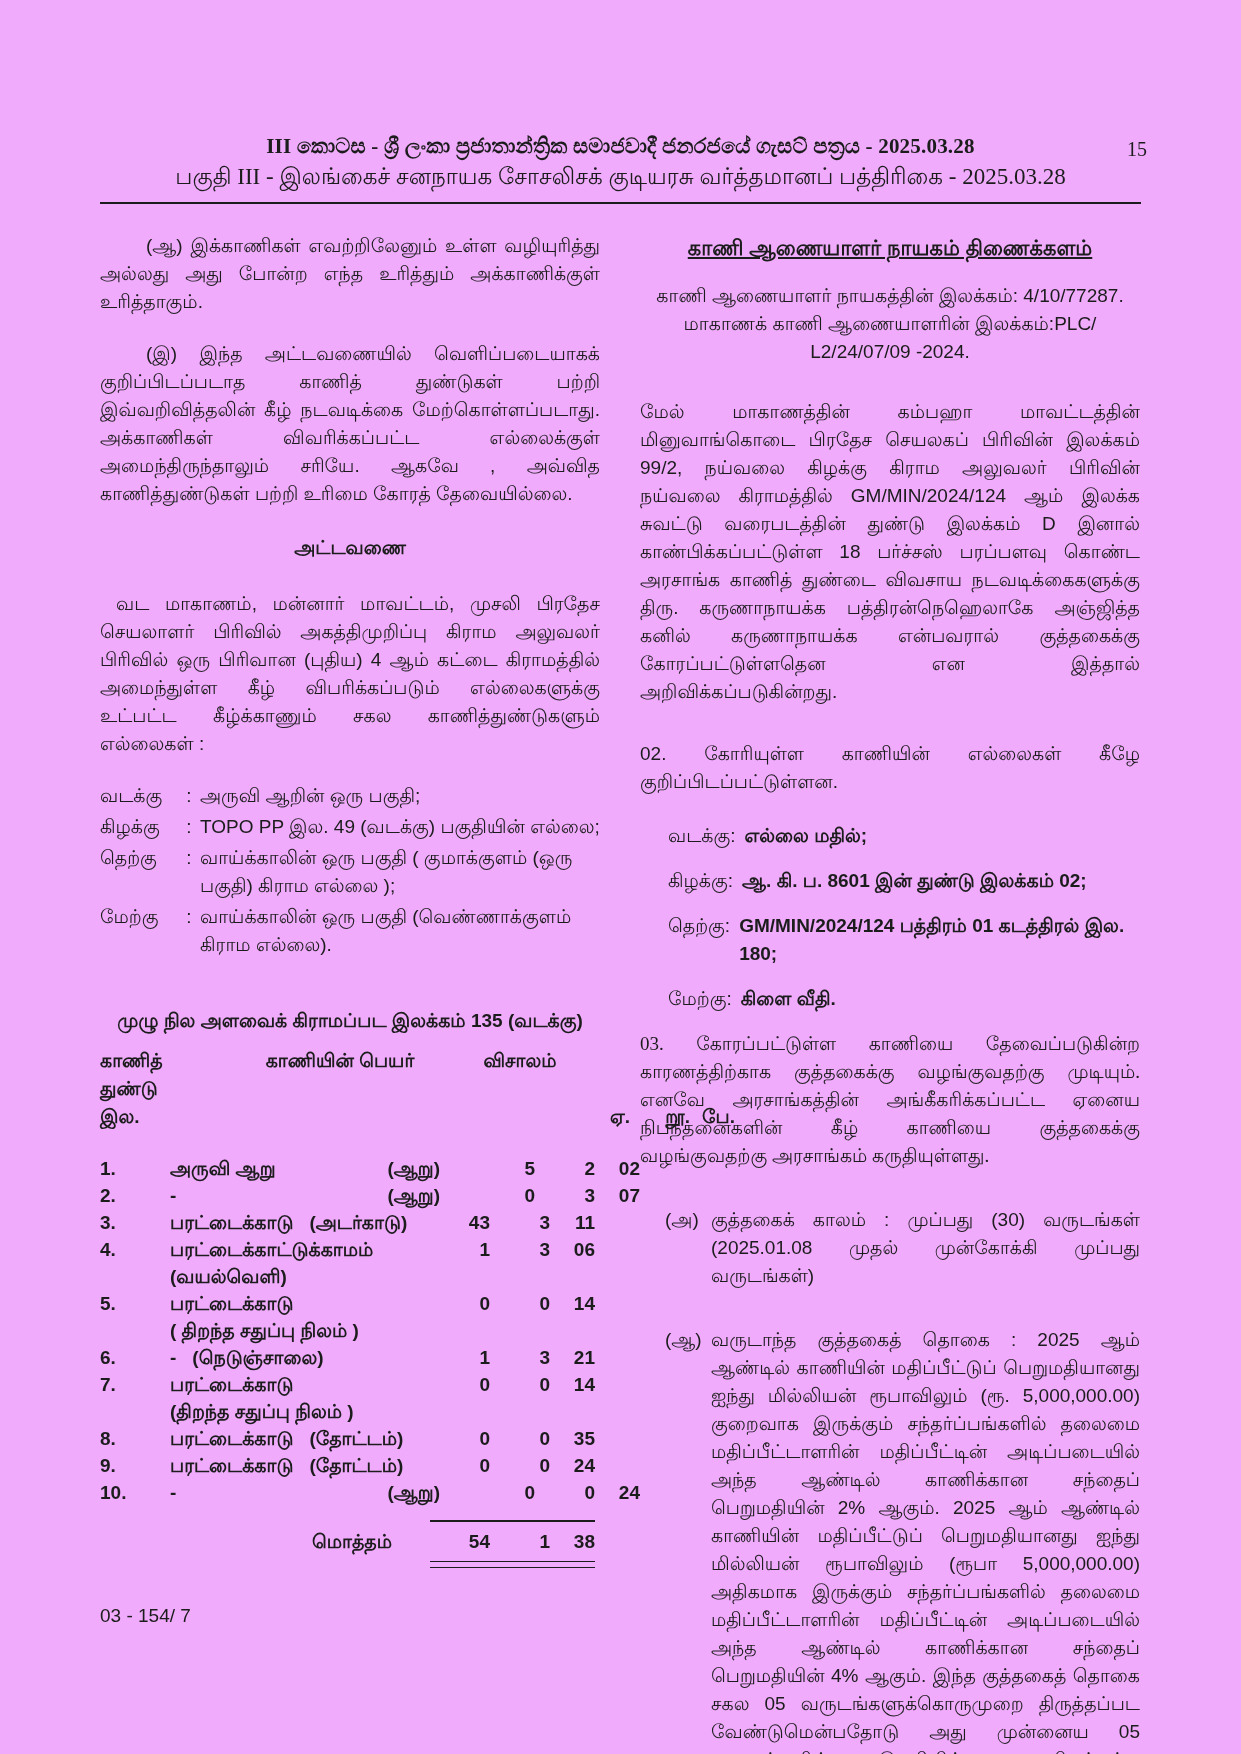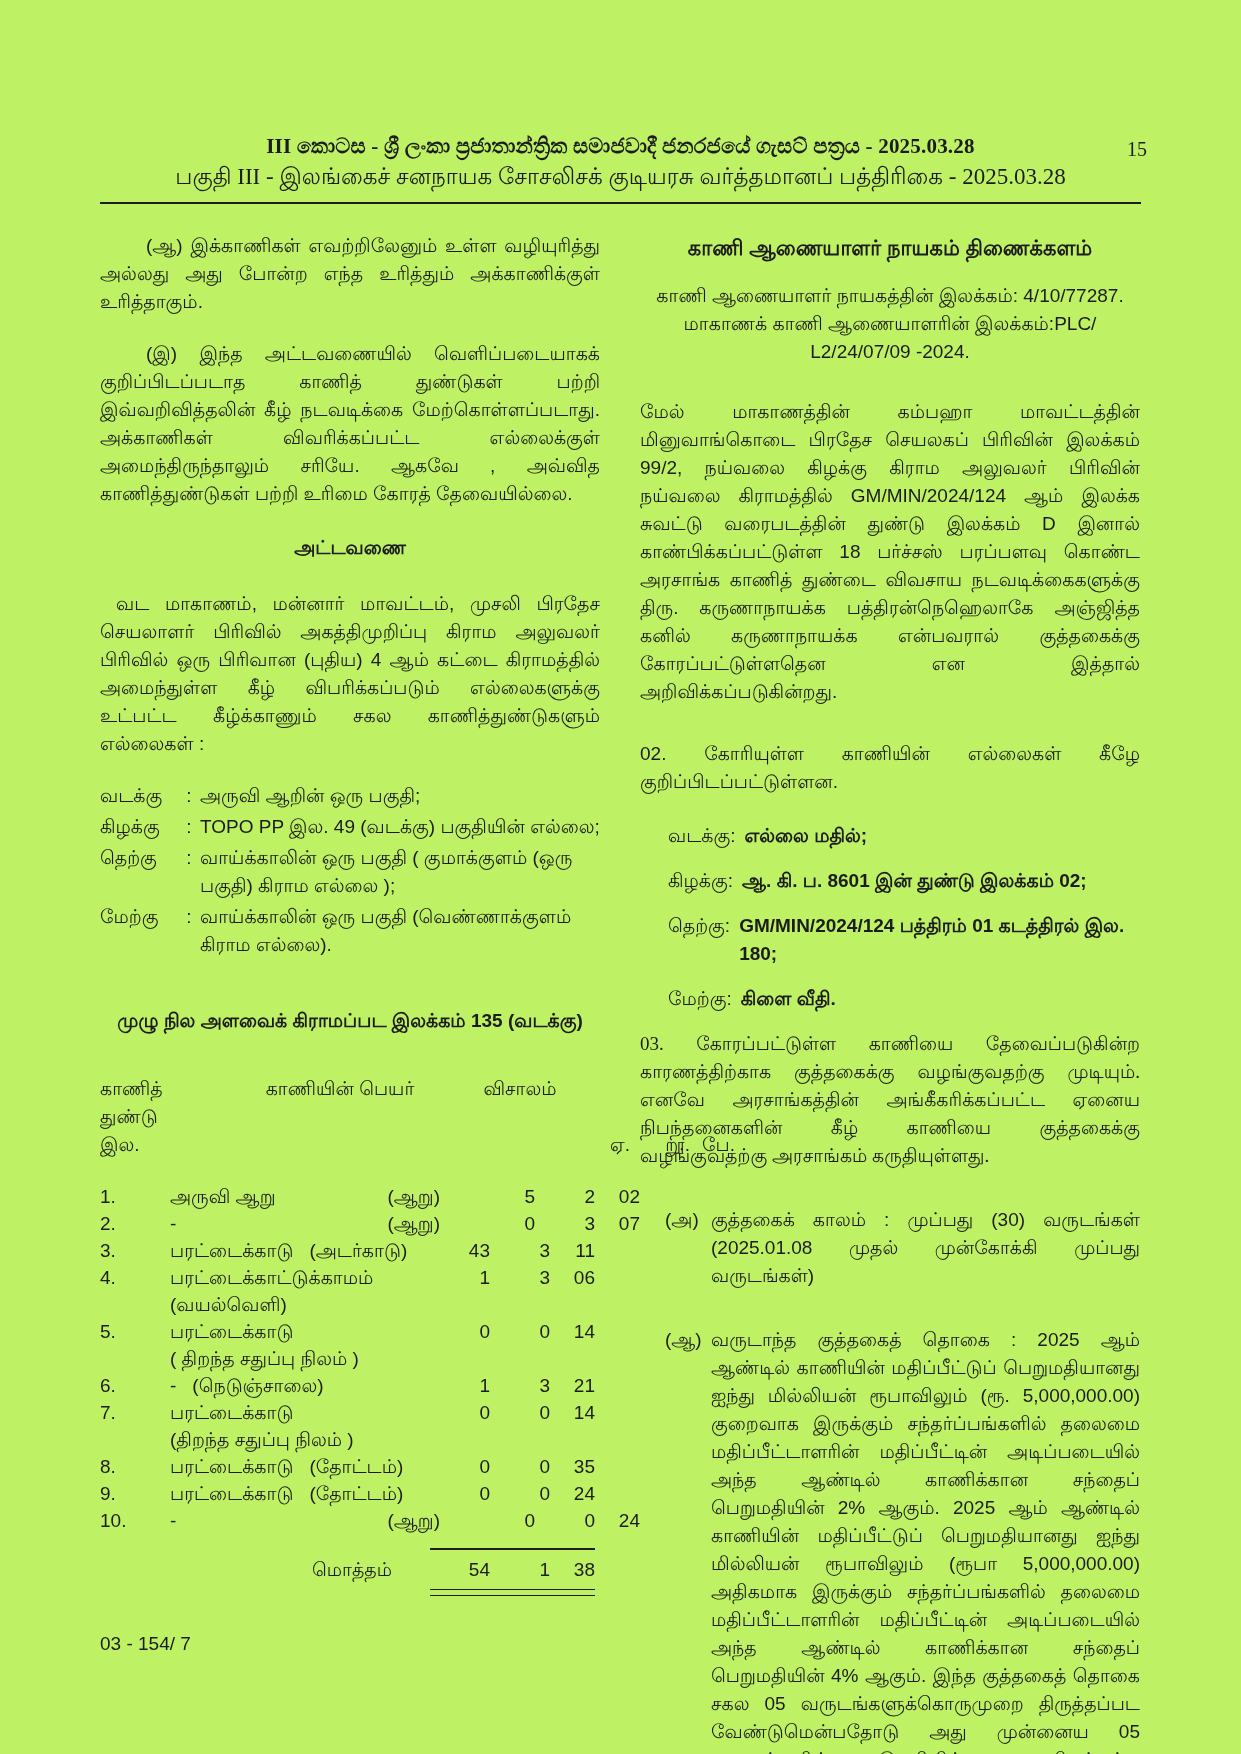--- a/index.html
+++ b/index.html
@@ -1,37 +1,37 @@
 <!DOCTYPE html>
 <html><head>
 <meta charset="utf-8">
 <style>
   html,body{margin:0;padding:0;background:#fff;}
-  .page{position:relative;width:1241px;height:1754px;background:#bef264;overflow:hidden;
+  .page{position:relative;width:1241px;height:1754px;background:#f0abfc;overflow:hidden;
         font-family:"Liberation Sans",sans-serif;color:#1c1c1c;}
   
   .hdr{padding-top:134px;text-align:center;position:relative;}
   .hdr-l1{font-family:"Liberation Serif",serif;font-size:21px;font-weight:600;letter-spacing:.2px;}
   .hdr-l2{font-family:"Liberation Serif",serif;font-size:23px;margin-top:5px;}
   .pageno{position:absolute;top:138px;right:94px;font-family:"Liberation Serif",serif;font-size:20px;}
   .hdr-rule{margin:9px 100px 0 100px;border-top:2px solid #1c1c1c;height:0;}
   
   .cols{display:flex;gap:40px;padding:14px 100px 0 100px;}
   .col{flex:0 0 500px;width:500px;font-size:19px;line-height:28px;}
   .para{text-align:justify;}
   .ind{text-indent:46px;}
   .center{text-align:center;}
   .bold{font-weight:bold;}
   
   .brow{display:flex;margin-bottom:3px;}
   .b-dir{flex:0 0 78px;}
   .b-sep{flex:0 0 22px;text-align:center;}
   .b-desc{flex:1;}
   
-  .tbl{margin-top:40px;}
+  .tbl{margin-top:12px;font-weight:bold;}
   .throwA{display:flex;}
   .h-c1{flex:0 0 140px;}
   .h-c2{flex:0 0 200px;text-align:center;}
   .h-c3{flex:1;text-align:center;}
   .h-sp{flex:0 0 340px;}
   .u-a{flex:0 0 50px;text-align:right;}
   .u-r{flex:0 0 60px;text-align:right;}
   .u-p{flex:0 0 45px;text-align:right;}
   .trow{display:flex;line-height:27px;}
   .c-no{flex:0 0 70px;}
@@ -264,21 +264,21 @@
           <span class="c-p">38</span>
         </div>
         <div class="rule-dbl"></div>
       </div>
 
       <div class="press-ref">03 - 154/ 7</div>
     </div>
 
     <div class="col">
 
-      <div class="center bold r-title" style="font-size:21px;">காணி ஆணையாளர் நாயகம் திணைக்களம்</div>
+      <div class="center bold r-title" style="font-size:21px;text-decoration:underline;">காணி ஆணையாளர் நாயகம் திணைக்களம்</div>
 
       <div class="center reflines">
         <div>காணி ஆணையாளர் நாயகத்தின் இலக்கம்: 4/10/77287.</div>
         <div>மாகாணக் காணி ஆணையாளரின் இலக்கம்:PLC/</div>
         <div>L2/24/07/09 -2024.</div>
       </div>
 
 
       <div class="para r-p1">மேல் மாகாணத்தின் கம்பஹா மாவட்டத்தின் மினுவாங்கொடை பிரதேச செயலகப் பிரிவின் இலக்கம் 99/2, நய்வலை கிழக்கு கிராம அலுவலர் பிரிவின் நய்வலை கிராமத்தில் GM/MIN/2024/124 ஆம் இலக்க சுவட்டு வரைபடத்தின் துண்டு இலக்கம் D இனால் காண்பிக்கப்பட்டுள்ள 18 பர்ச்சஸ் பரப்பளவு கொண்ட அரசாங்க காணித் துண்டை விவசாய நடவடிக்கைகளுக்கு திரு. கருணாநாயக்க பத்திரன்நெஹெலாகே அஞ்ஜித்த கனில் கருணாநாயக்க என்பவரால் குத்தகைக்கு கோரப்பட்டுள்ளதென என இத்தால் அறிவிக்கப்படுகின்றது.</div>
 

